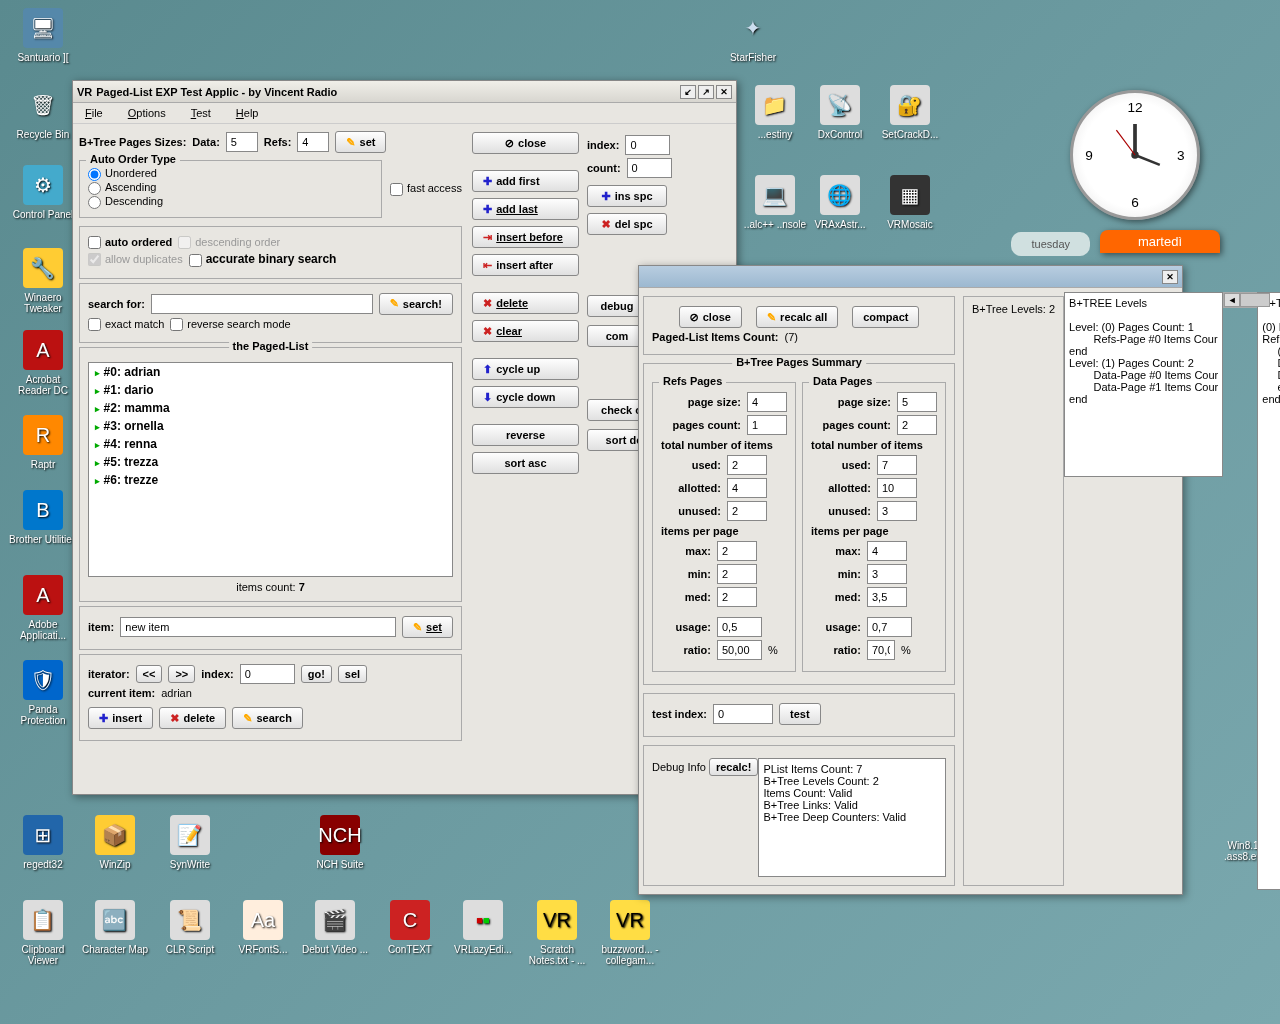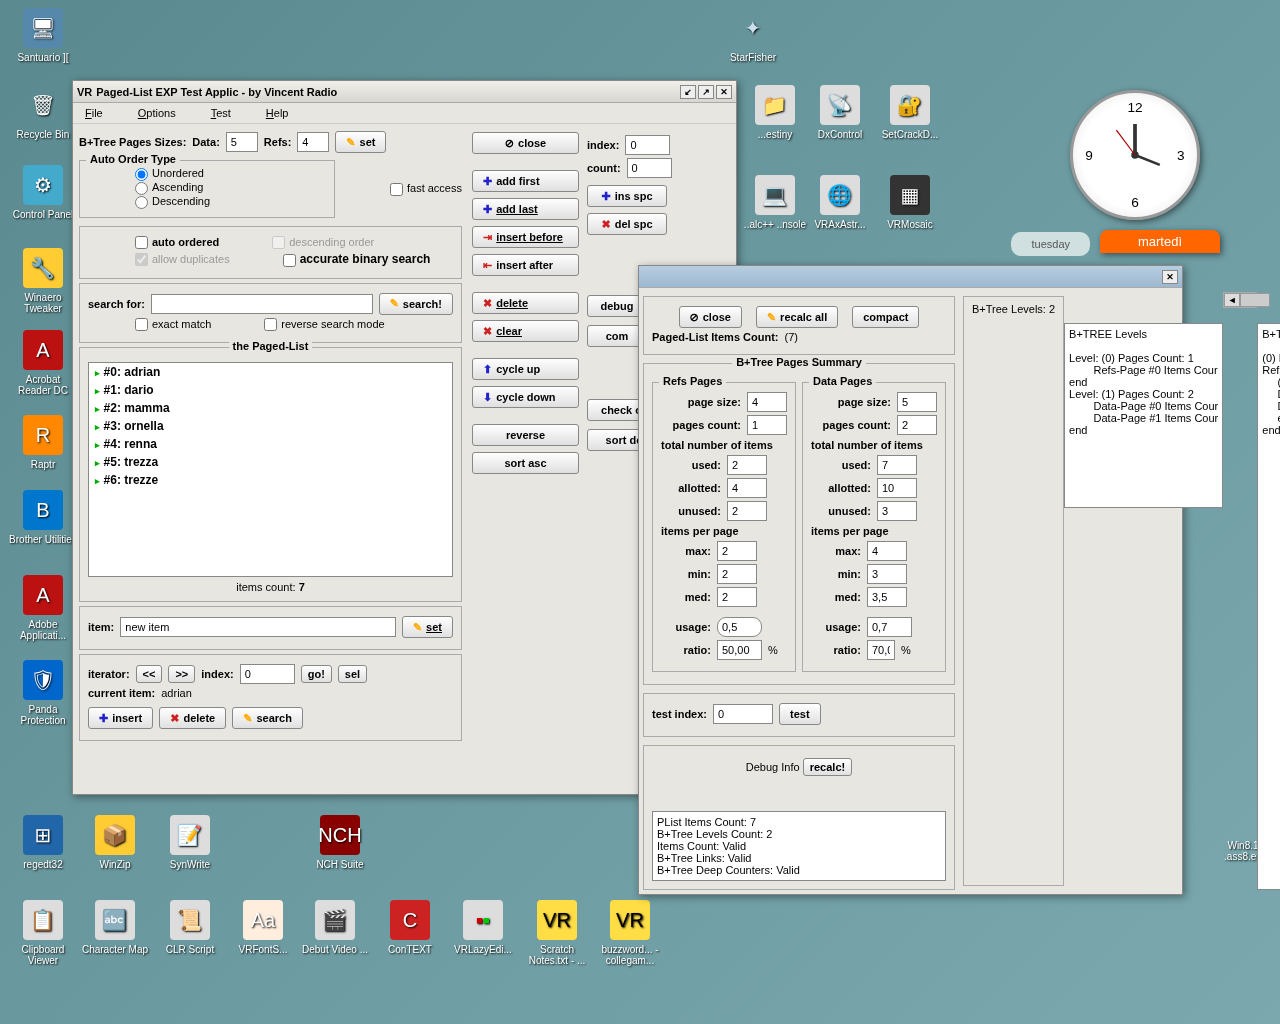--- a/index.html
+++ b/index.html
@@ -9,41 +9,41 @@
 .desktop-icon { position: absolute; width: 70px; text-align: center; color: #fff; text-shadow: 1px 1px 2px #000; cursor: pointer; }
 .desktop-icon .ico { width: 40px; height: 40px; margin: 0 auto 4px; background: #ddd; border-radius: 4px; display: flex; align-items: center; justify-content: center; font-size: 20px; }
 .desktop-icon .lbl { font-size: 10px; word-wrap: break-word; }
 
 
 .window { position: absolute; background: #e8e6e1; border: 1px solid #888; box-shadow: 2px 2px 8px rgba(0,0,0,0.4); }
 .titlebar { background: linear-gradient(#f0efe9, #d8d6d0); border-bottom: 1px solid #aaa; height: 22px; display: flex; align-items: center; padding: 0 4px; font-weight: bold; font-size: 11px; }
 .titlebar .tb-left { flex: 1; display: flex; align-items: center; gap: 4px; }
 .titlebar .tb-btns { display: flex; gap: 2px; }
 .titlebar .tb-btn { width: 16px; height: 14px; border: 1px solid #888; background: #eee; font-size: 9px; text-align: center; line-height: 12px; cursor: pointer; }
-.menubar { display: flex; gap: 19px; padding: 2px 4px; border-bottom: 1px solid #ccc; }
+.menubar { display: flex; gap: 9px; padding: 2px 4px; border-bottom: 1px solid #ccc; }
 .menubar span { padding: 2px 8px; cursor: pointer; }
 .groupbox { border: 1px solid #aaa; padding: 6px 8px 8px; margin: 4px 0; position: relative; }
 .groupbox .legend { position: absolute; top: -8px; left: 6px; background: #e8e6e1; padding: 0 4px; font-weight: bold; }
 
 .btn { background: linear-gradient(#fefefe, #e0e0e0); border: 1px solid #888; padding: 3px 10px; cursor: pointer; border-radius: 3px; font-weight: bold; display: inline-flex; align-items: center; gap: 4px; min-height: 22px; }
 .btn .ic { font-weight: bold; }
 .btn.sm { padding: 2px 6px; min-height: 18px; }
 
 input[type=text], .textfield { border: 1px solid #888; padding: 2px 4px; background: #fff; height: 20px; }
 input[type=radio], input[type=checkbox] { margin-right: 4px; vertical-align: middle; }
-label { vertical-align: middle; margin-left: 47px; }
+label { vertical-align: middle; }
 
 .listbox { border: 1px solid #888; background: #fff; overflow: auto; }
 .listbox .item { padding: 2px 6px; font-weight: bold; font-size: 12px; }
 .listbox .item::before { content: "▸"; color: #0a0; margin-right: 4px; font-size: 9px; }
 
 .row { display: flex; align-items: center; gap: 6px; margin: 3px 0; }
 .row .lbl { text-align: right; font-weight: bold; }
 
-.textarea { background: #fff; border: 1px solid #888; padding: 4px; font-family: sans-serif; font-size: 11px; overflow: auto; white-space: pre; margin-top: 31px; }
+.textarea { background: #fff; border: 1px solid #888; padding: 4px; font-family: sans-serif; font-size: 11px; overflow: auto; white-space: pre; }
 
 
 .clock { position: absolute; top: 90px; right: 80px; width: 130px; height: 130px; border-radius: 50%; background: radial-gradient(circle, #fff 60%, #ddd 100%); border: 3px solid #999; box-shadow: 2px 2px 6px rgba(0,0,0,0.5); }
 
 
 .calendar { position: absolute; top: 230px; right: 60px; width: 120px; background: #f60; border-radius: 8px 8px 0 0; color: #fff; text-align: center; padding: 4px; box-shadow: 2px 2px 6px rgba(0,0,0,0.5); }
 .cal-day-tab { position: absolute; top: 232px; right: 190px; background: #d0e0e0; border-radius: 10px; padding: 6px 20px; color: #555; font-size: 11px; }
 
 .scrollbar-h { height: 16px; background: #eee; border: 1px solid #aaa; display: flex; }
 .scrollbar-h .sb-btn { width: 16px; background: #ddd; border: 1px solid #999; text-align: center; font-size: 9px; line-height: 12px; }
@@ -484,21 +484,21 @@
                 <span class="lbl" style="width:50px">min:</span>
                 <input type="text" style="width: 40px;" value="2">
               </div>
             <div class="row">
                 <span class="lbl" style="width:50px">med:</span>
                 <input type="text" style="width: 40px;" value="2">
               </div>
             <div style="height:4px"></div>
             <div class="row">
                 <span class="lbl" style="width:50px">usage:</span>
-                <input type="text" style="width: 45px; border-radius: 9px;" value="0,5">
+                <input type="text" style="width: 45px;" value="0,5">
               </div>
             <div class="row">
                 <span class="lbl" style="width:50px">ratio:</span>
                 <input type="text" style="width: 45px;" value="50,00">
                 <span>%</span>
               </div>
           </div>
           <div class="groupbox" style="flex:1;font-size:10px">
             <div class="legend">Data Pages</div>
             <div class="row">
@@ -552,21 +552,21 @@
       <div class="groupbox">
         <div class="row">
           <span class="lbl">test index:</span>
           <input type="text" style="width: 60px;" value="0">
           <button class="btn">
               <span>test</span>
             </button>
         </div>
       </div>
 
-      <div class="groupbox" style="flex:1;display:flex;flex-direction:column;padding-top:12px">
+      <div class="groupbox" style="flex:1;display:flex;flex-direction:row;padding-top:12px">
         <div style="text-align:center;margin-bottom:4px"><span class="lbl">Debug Info</span> <button class="btn sm">recalc!</button></div>
         <div class="textarea" style="flex:1">PList Items Count: 7
 B+Tree Levels Count: 2
 Items Count: Valid
 B+Tree Links: Valid
 B+Tree Deep Counters: Valid</div>
       </div>
     </div>
 
     <div style="flex:1;padding:4px;display:flex;">

